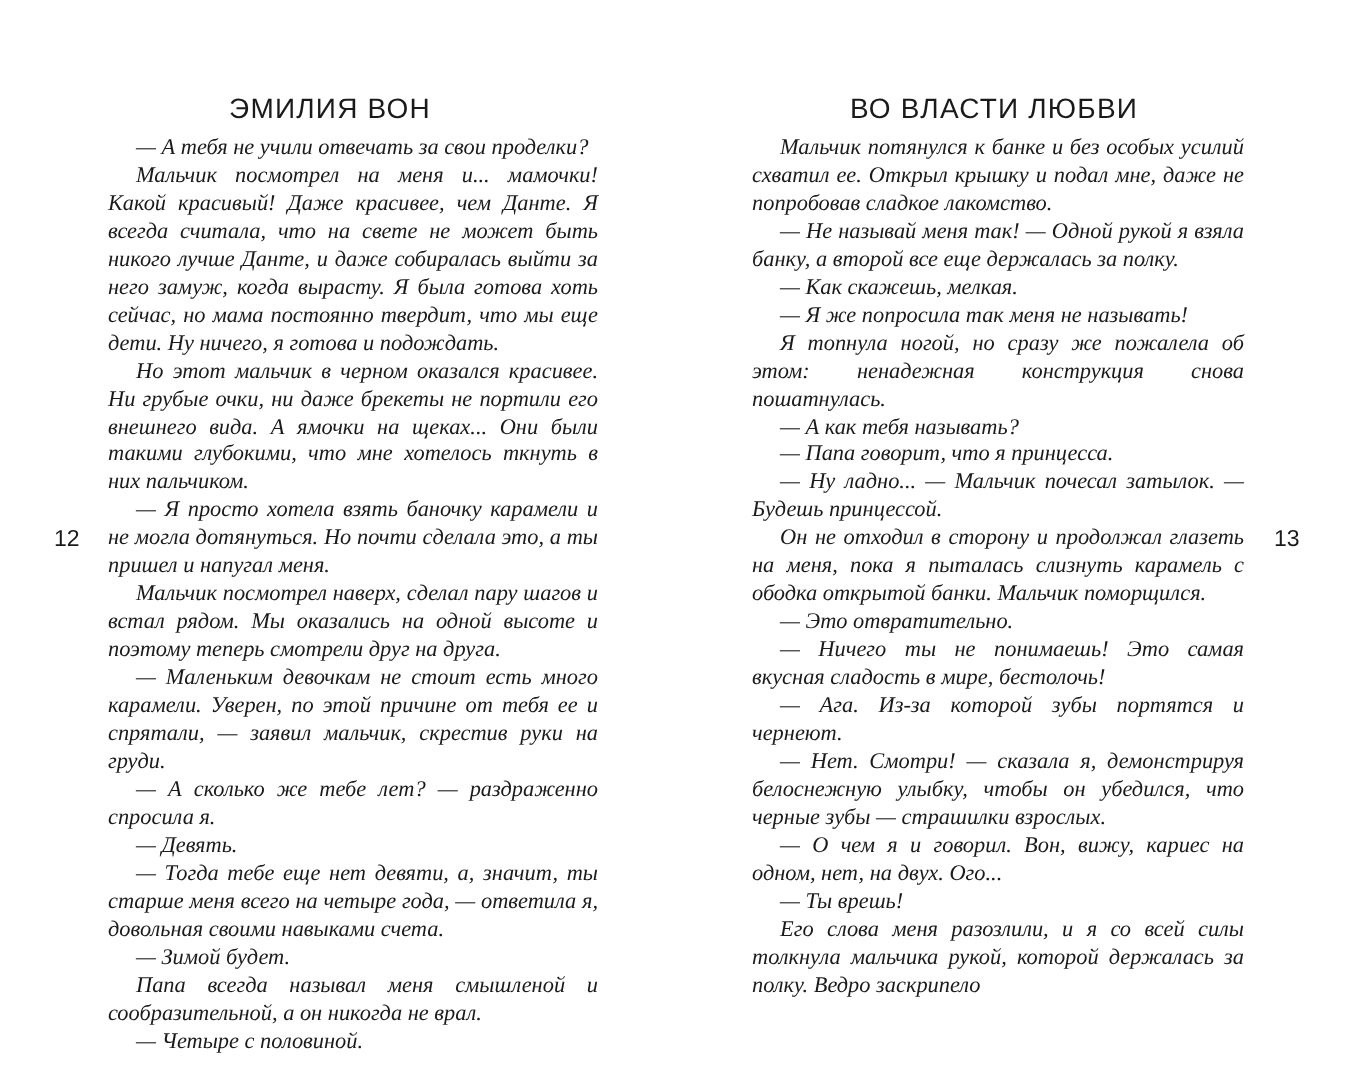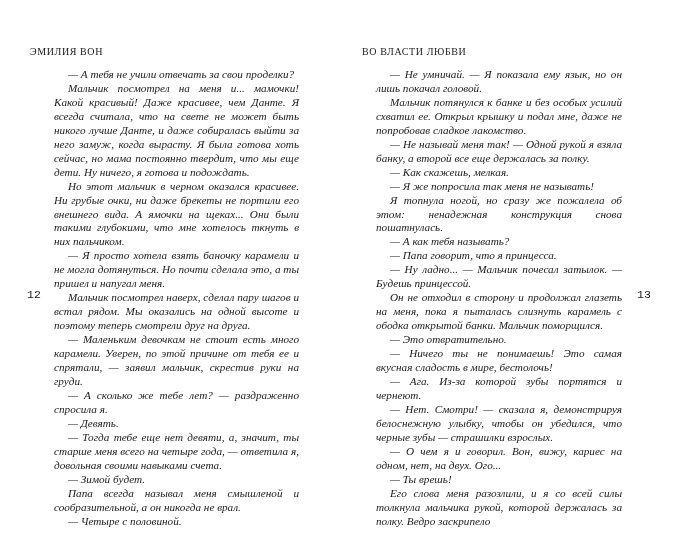--- a/index.html
+++ b/index.html
@@ -1,28 +1,28 @@
 <!DOCTYPE html>
 <html><head>
 <meta charset="utf-8">
 <style>
   html, body { margin: 0; padding: 0; background: #ffffff; }
   body { width: 674px; height: 544px; position: relative; overflow: hidden; font-family: "DejaVu Serif", serif; color: #1a1a1a; }
   .page { position: absolute; top: 0; width: 337px; height: 544px; }
   .page.left { left: 0; }
   .page.right { left: 337px; }
-  .running-head { position: absolute; top: 46px; width: 100%; font-family: Liberation Serif, serif; font-size: 10px; letter-spacing: 0.6px; color: #1a1a1a; }
+  .running-head { position: absolute; top: 46px; width: 100%; text-align: center; font-family: Liberation Sans, sans-serif; font-size: 14px; letter-spacing: 0.6px; color: #1a1a1a; }
   .page.left .running-head { left: 30px; width: 270px; }
   .page.right .running-head { left: 25px; width: 270px; }
   .text { position: absolute; top: 68px; font-family: "Liberation Serif", serif; font-style: italic; font-size: 11.2px; line-height: 13.95px; text-align: justify; }
   .page.left .text { left: 54px; width: 245px; }
   .page.right .text { left: 39px; width: 246px; }
   .text p { margin: 0; text-indent: 14px; text-align-last: left; }
   .text p.noindent { text-indent: 0; }
-  .folio { position: absolute; font-family: Liberation Mono, monospace; font-size: 11.5px; color: #1a1a1a; margin-top: 24px; }
+  .folio { position: absolute; font-family: Liberation Sans, sans-serif; font-size: 11.5px; color: #1a1a1a; }
   .page.left .folio { left: 27px; top: 264px; }
   .page.right .folio { left: 300px; top: 264px; }
 </style>
 </head>
 <body>
 
 <div class="page left">
   <div class="running-head">ЭМИЛИЯ ВОН</div>
   <div class="text" id="left-text">
       <p>— А тебя не учили отвечать за свои проделки?</p>
@@ -37,21 +37,20 @@
       <p>— Зимой будет.</p>
       <p>Папа всегда называл меня смышленой и сообразительной, а он никогда не врал.</p>
       <p>— Четыре с половиной.</p>
     </div>
   <div class="folio">12</div>
 </div>
 
 <div class="page right">
   <div class="running-head">ВО ВЛАСТИ ЛЮБВИ</div>
   <div class="text" id="right-text">
-      <p>— Не умничай. — Я показала ему язык, но он лишь покачал головой.</p>
       <p>Мальчик потянулся к банке и без особых усилий схватил ее. Открыл крышку и подал мне, даже не попробовав сладкое лакомство.</p>
       <p>— Не называй меня так! — Одной рукой я взяла банку, а второй все еще держалась за полку.</p>
       <p>— Как скажешь, мелкая.</p>
       <p>— Я же попросила так меня не называть!</p>
       <p>Я топнула ногой, но сразу же пожалела об этом: ненадежная конструкция снова пошатнулась.</p>
       <p>— А как тебя называть?</p>
       <p>— Папа говорит, что я принцесса.</p>
       <p>— Ну ладно... — Мальчик почесал затылок. — Будешь принцессой.</p>
       <p>Он не отходил в сторону и продолжал глазеть на меня, пока я пыталась слизнуть карамель с ободка открытой банки. Мальчик поморщился.</p>
       <p>— Это отвратительно.</p>

